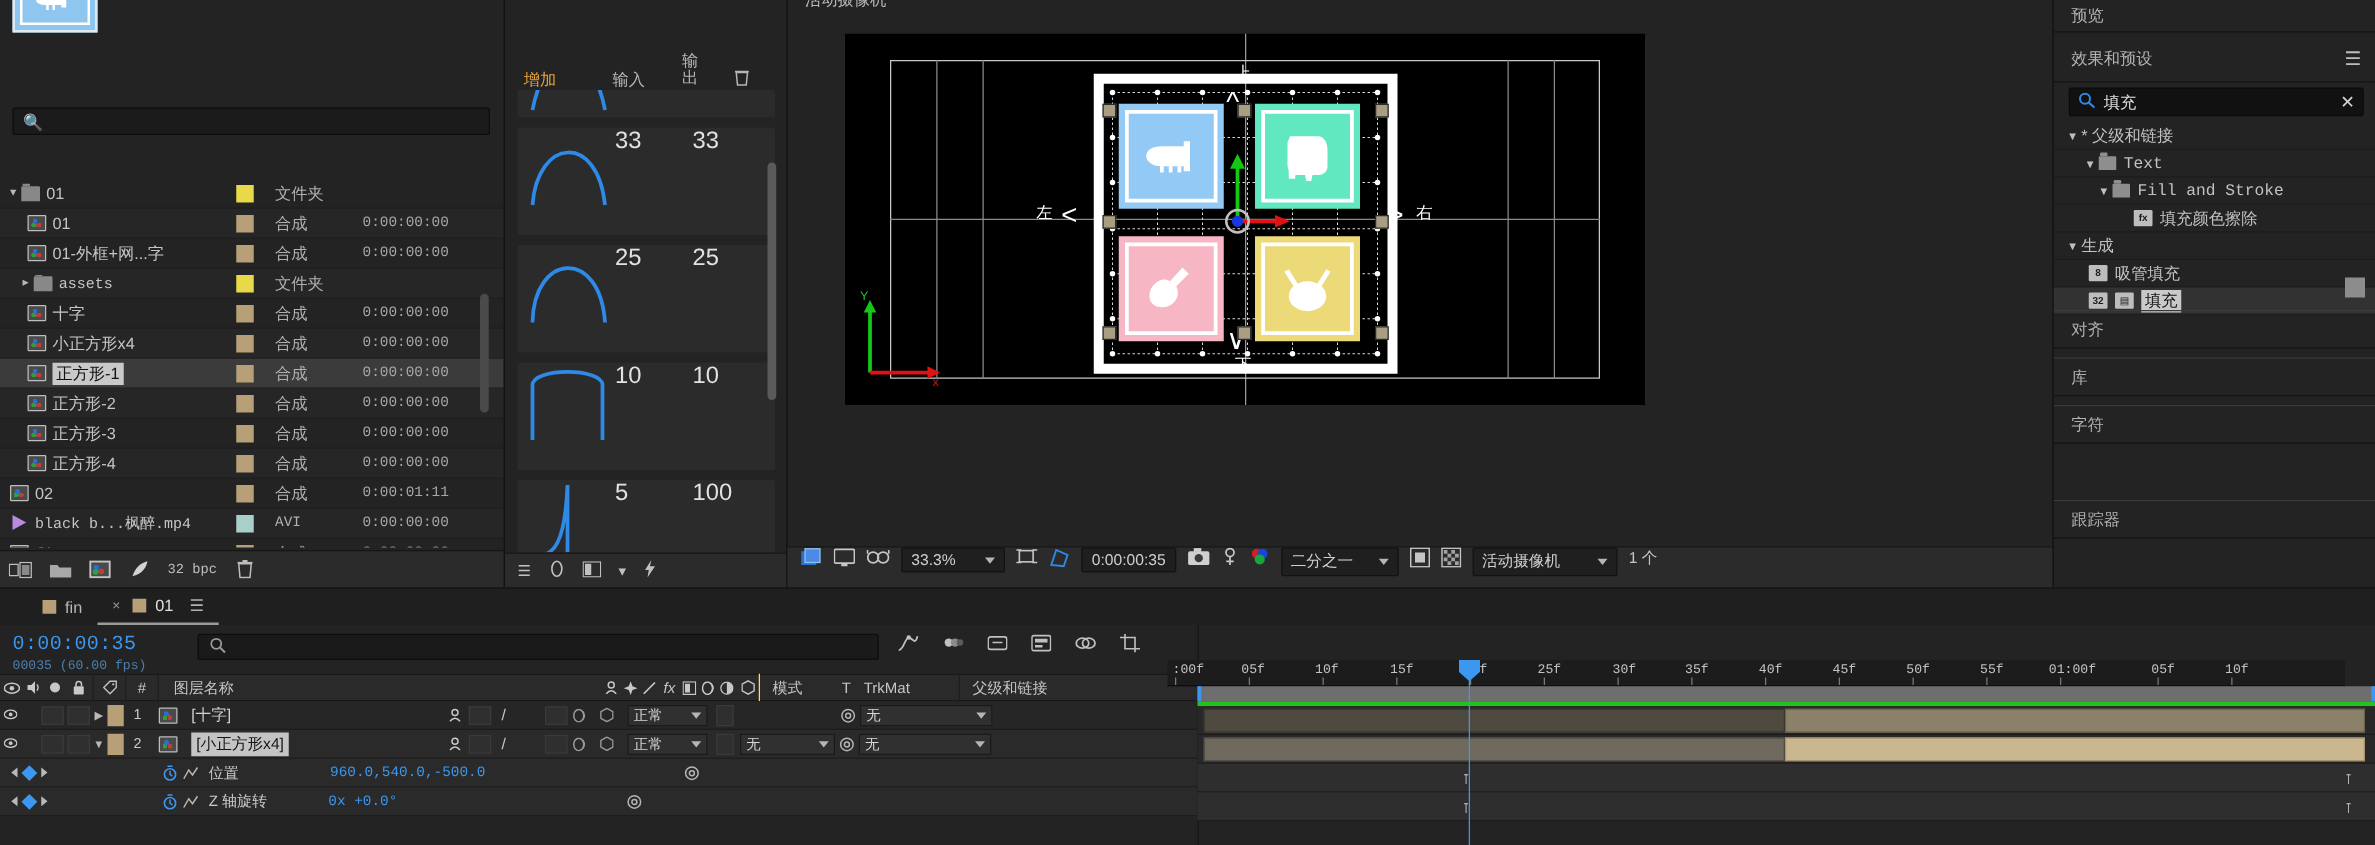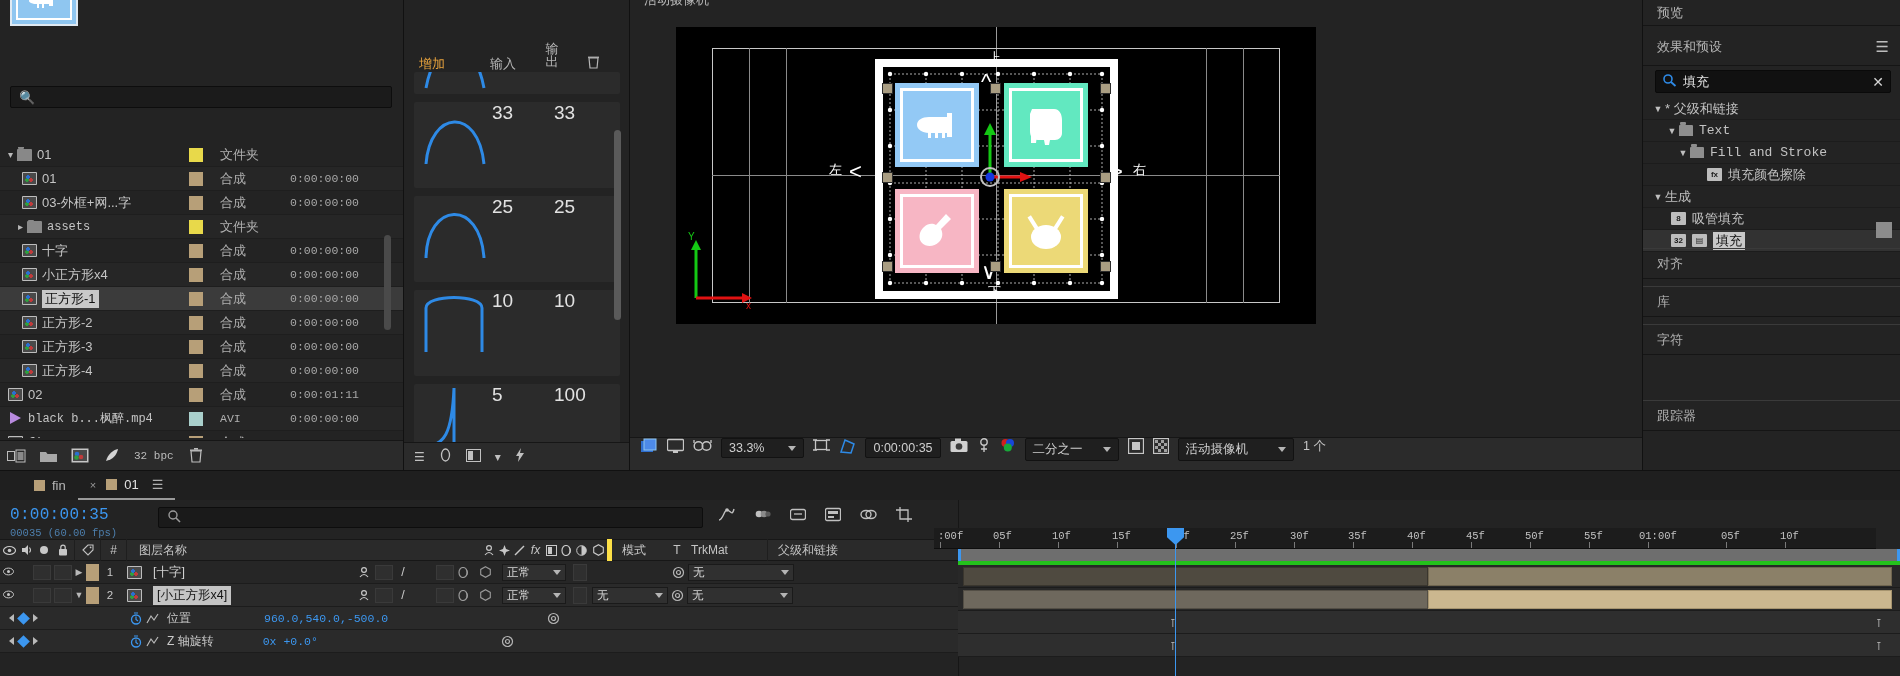--- a/index.html
+++ b/index.html
@@ -255,21 +255,21 @@
           </div>
         <div class="tw">
             <span class="sw" style="background:#b79f78"></span>
           </div>
         <div class="ty">合成</div>
         <div class="st">0:00:00:00</div>
       </div>
       <div class="prow">
         <div class="nm ind1">
             <span class="comp-ic"></span>
-            <span>03-外框+网...字</span>
+            <span>01-外框+网...字</span>
           </div>
         <div class="tw">
             <span class="sw" style="background:#b79f78"></span>
           </div>
         <div class="ty">合成</div>
         <div class="st">0:00:00:00</div>
       </div>
       <div class="prow alt">
         <div class="nm ind1" style="padding-left:14px">
             <span class="disc">▸</span>
@@ -914,21 +914,21 @@
         <svg width="11" height="11" viewBox="0 0 11 11">
             <circle cx="5.5" cy="5.5" r="4.8" fill="none" stroke="#c8c8c8"></circle>
             <path d="M5.5 0.7 A4.8 4.8 0 015.5 10.3 Z" fill="#c8c8c8"></path>
           </svg>
       </span>
       <span class="ch" style="width:18px;justify-content:center">
         <svg width="11" height="12" viewBox="0 0 11 12">
             <path d="M5.5 0.7 L10.3 3.4 V8.6 L5.5 11.3 L0.7 8.6 V3.4 Z" fill="none" stroke="#c8c8c8" stroke-width="1.1"></path>
           </svg>
       </span>
-      <span class="ch" style="width:60px;padding-left:10px;border-left:5px solid #fde047">模式</span>
+      <span class="ch" style="width:60px;padding-left:10px;border-left:1px solid #fde047">模式</span>
       <span class="ch" style="width:20px;justify-content:center">T</span>
       <span class="ch" style="width:80px;padding-left:4px">TrkMat</span>
       <span class="ch" style="width:130px;padding-left:10px;border-left:1px solid #1e1e1e">父级和链接</span>
     </div>
 
     <div id="tl-rows">
 
       <div class="lrow">
         <span class="cell-eye">
           <svg width="11" height="9" viewBox="0 0 11 9">

